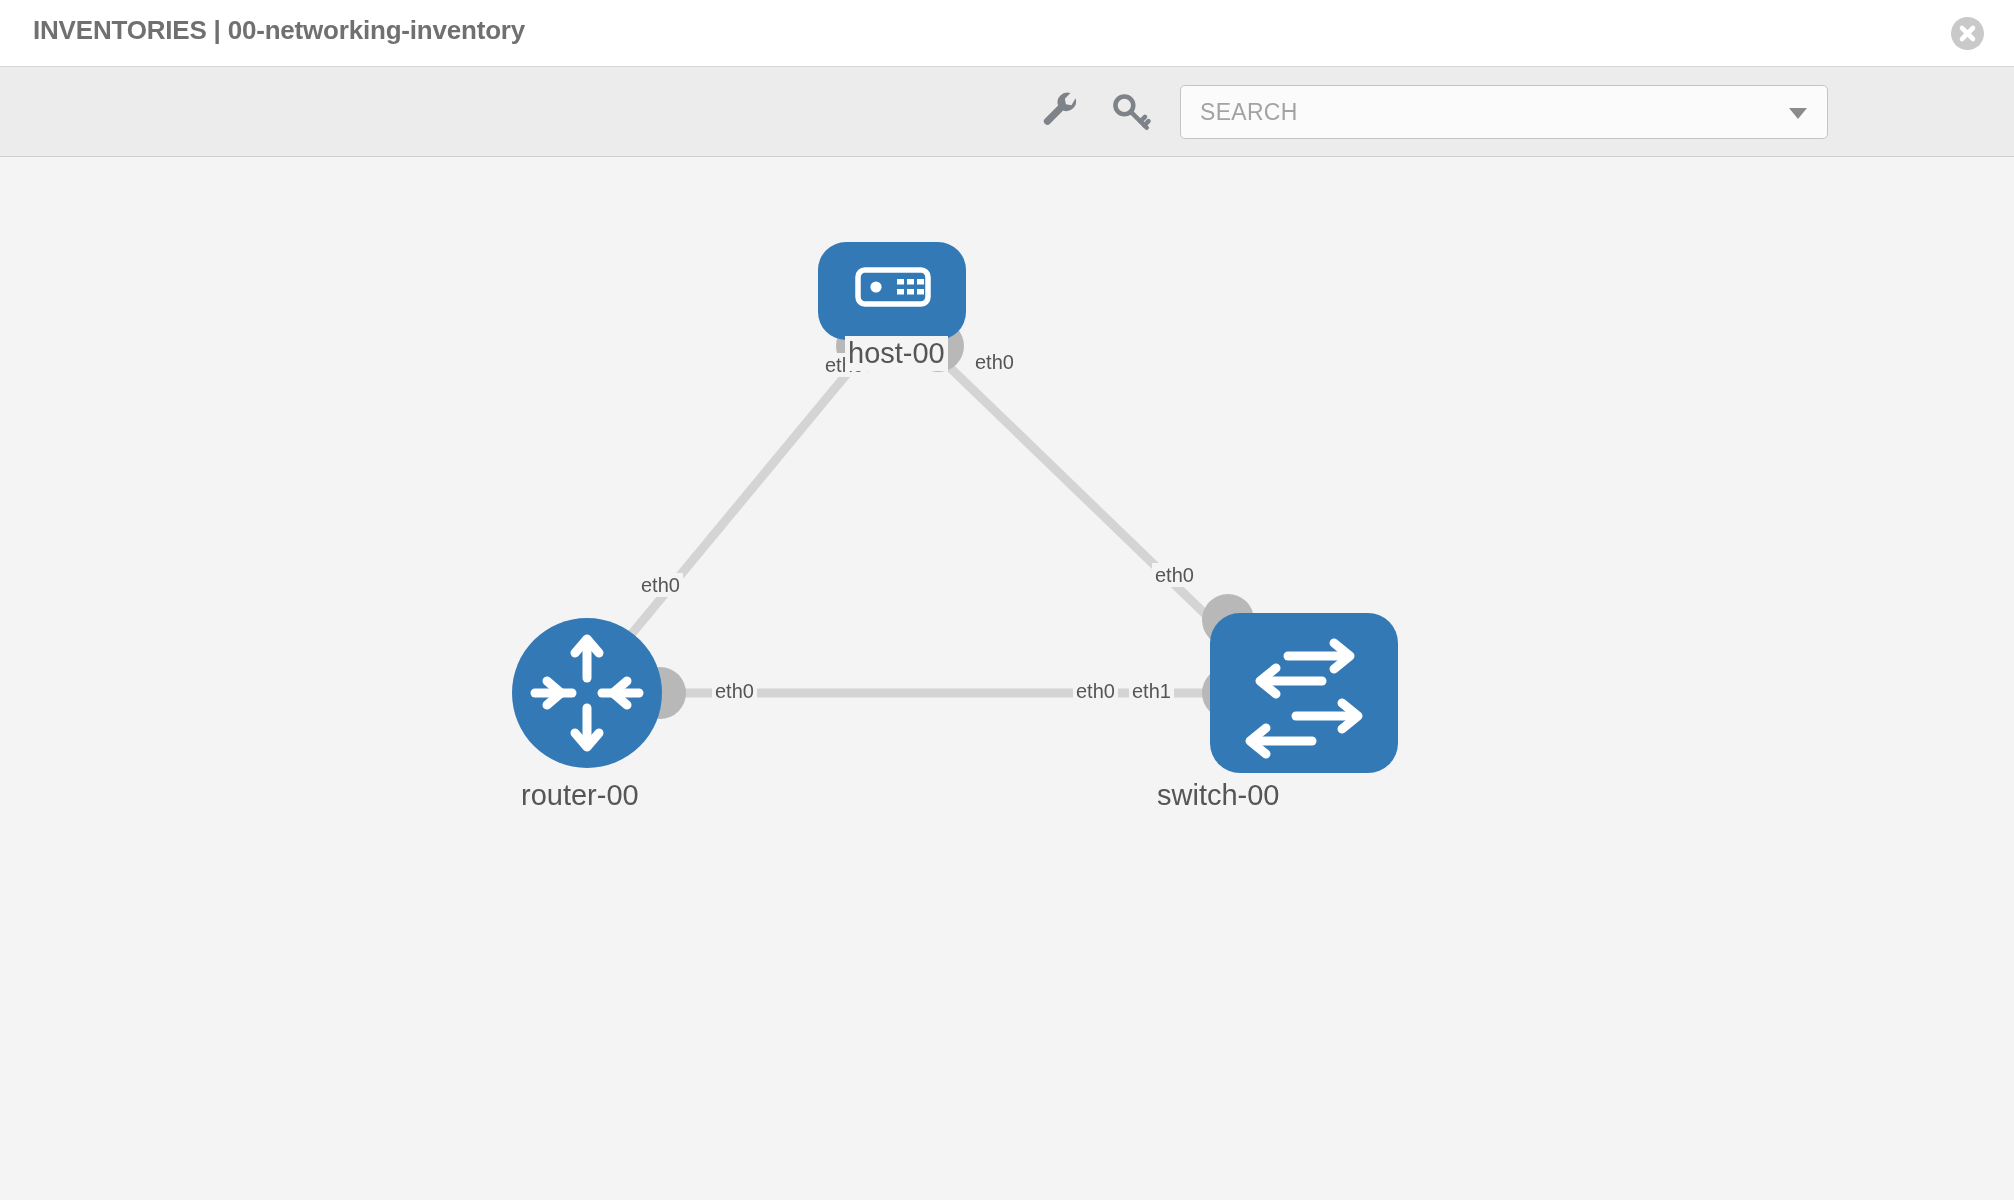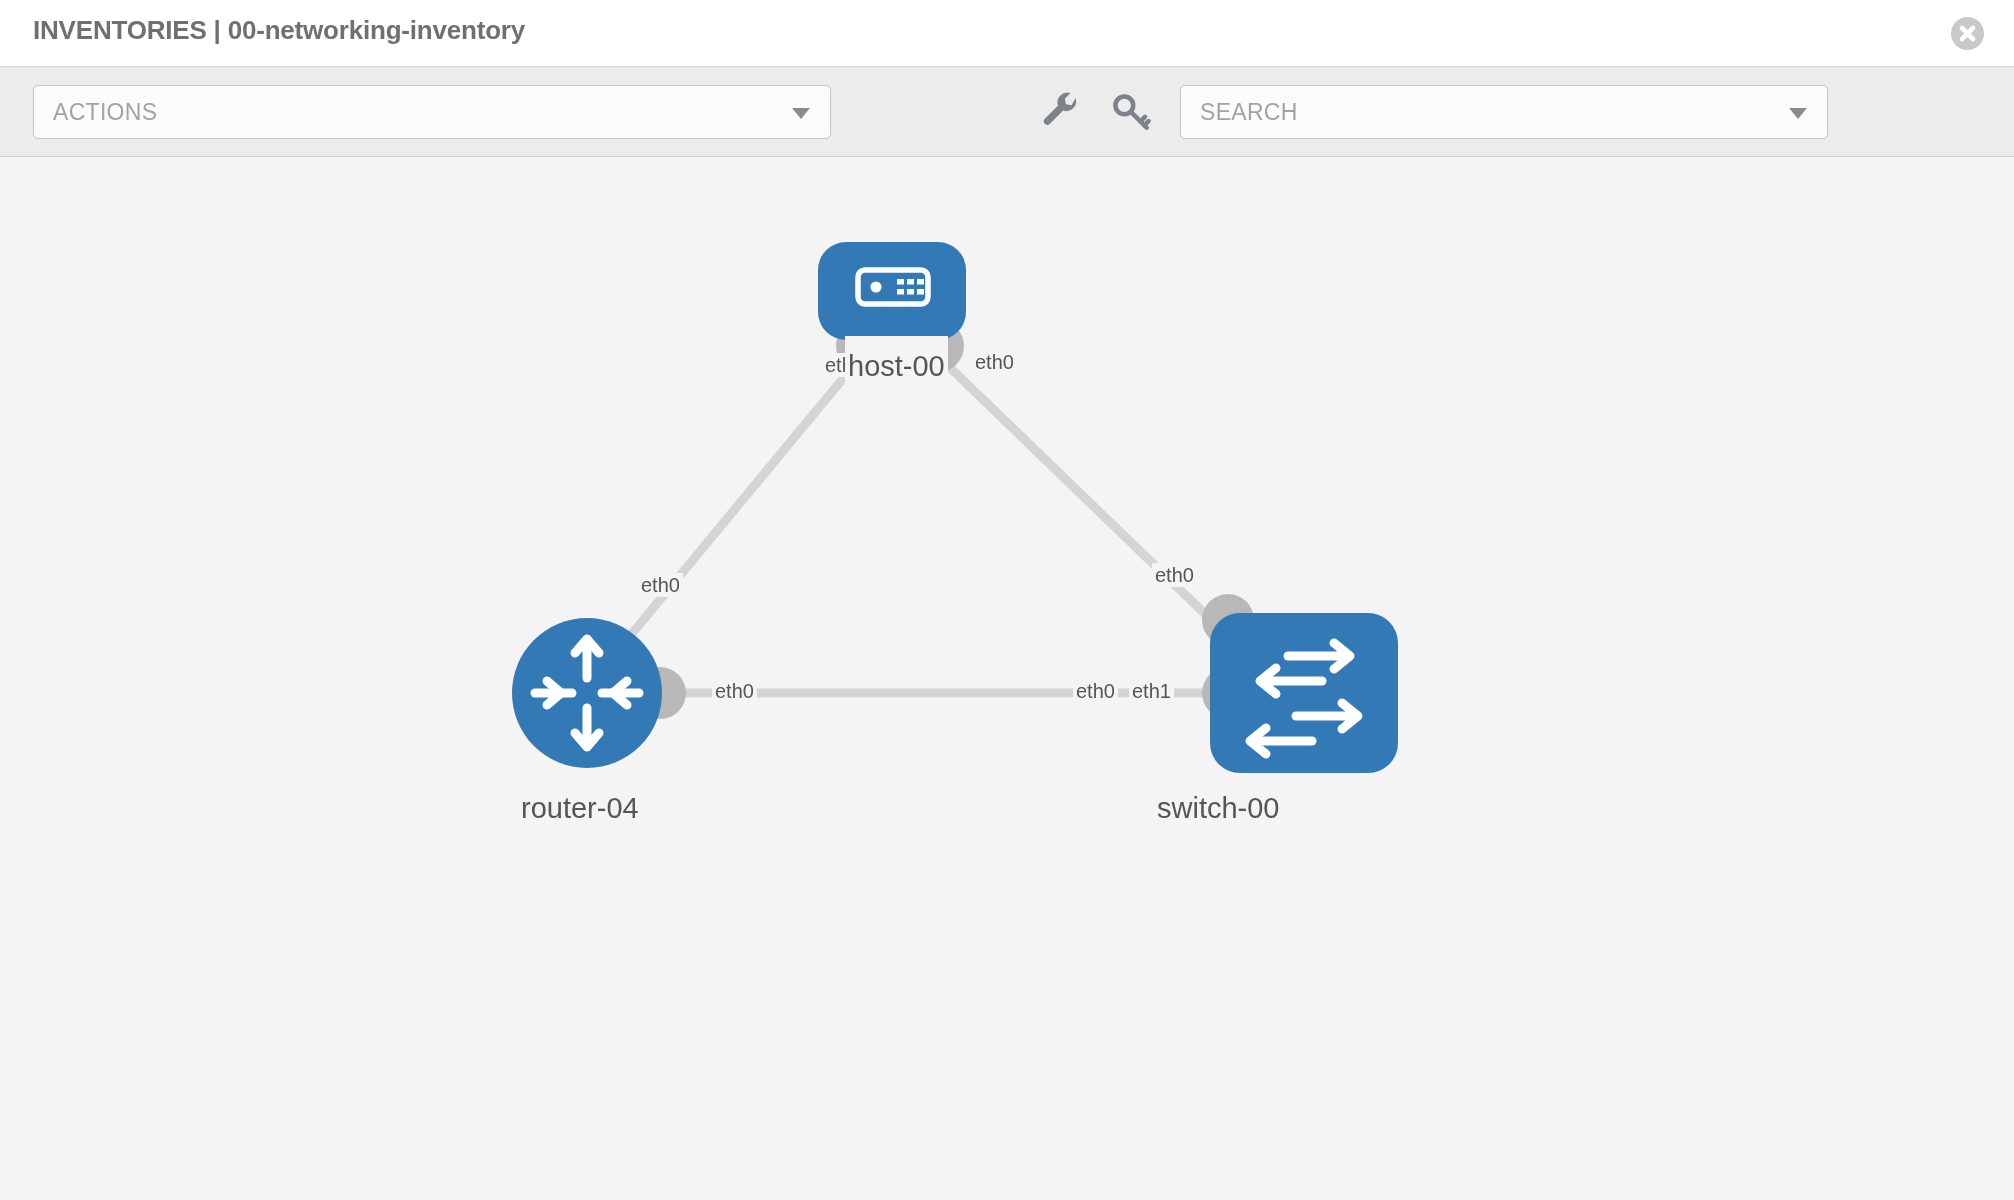--- a/index.html
+++ b/index.html
@@ -68,43 +68,39 @@
     position: absolute; left: 0; top: 158px; width: 2014px; height: 1042px;
     background: #f4f4f4; overflow: hidden;
   }
   .topology-svg { position: absolute; left: 0; top: 0; }
 
   
   .nlabel {
     position: absolute; background: #f4f4f4; color: #555555;
     white-space: nowrap; line-height: 1;
   }
-  .nlabel.big   { font-size: 29px; padding: 16px 3px; }
+  .nlabel.big   { font-size: 29px; padding: 3px 3px; }
   .nlabel.small { font-size: 20px; padding: 2px 3px; }
 </style>
 </head>
 <body>
 
 <div id="app">
 
   <div class="titlebar">
     <div class="titlebar-title">INVENTORIES | 00-networking-inventory</div>
     <div class="close-btn">
       <svg width="33" height="33" viewBox="0 0 33 33">
         <path d="M11 11 L22 22 M22 11 L11 22" stroke="#ffffff" stroke-width="4.6" stroke-linecap="round"></path>
       </svg>
     </div>
   </div>
 
   <div class="toolbar">
 
-    <div class="actions-select">
-      <span class="actions-label">ACTIONS</span>
-      <span class="caret"></span>
-    </div>
 
     <div class="tool-icon" id="wrench-icon">
       <svg width="42" height="42" viewBox="0 0 24 24">
         <path d="M20.3 4.1a5.6 5.6 0 0 1-7.1 7.1l-1.1 1.1 -6.4 6.4a2.05 2.05 0 1 1-2.9-2.9l6.4-6.4 1.1-1.1A5.6 5.6 0 0 1 17.4 1.2L14.2 4.4l.6 3.2 3.2 .6z" fill="#7e8289"></path>
       </svg>
     </div>
 
     <div class="tool-icon" id="key-icon">
       <svg width="42" height="42" viewBox="0 0 24 24">
         <circle cx="8.2" cy="8.2" r="5.1" fill="none" stroke="#7e8289" stroke-width="2.6"></circle>
@@ -193,17 +189,17 @@
     <div class="nlabel small" style="left:972px; top:192px;">eth0</div>
     <div class="nlabel big" style="left:845px; top:178px;">host-00</div>
 
     <div class="nlabel small" style="left:638px; top:415px;">eth0</div>
     <div class="nlabel small" style="left:1152px; top:405px;">eth0</div>
 
     <div class="nlabel small" style="left:712px; top:521px;">eth0</div>
     <div class="nlabel small" style="left:1073px; top:521px;">eth0</div>
     <div class="nlabel small" style="left:1093px; top:521px;margin-left:36px;">eth1</div>
 
-    <div class="nlabel big" style="left:518px; top:620px;">router-04</div>
+    <div class="nlabel big" style="left:518px; top:620px;">router-00</div>
     <div class="nlabel big" style="left:1154px; top:620px;">switch-00</div>
 
   </div>
 </div>
 
 </body></html>

